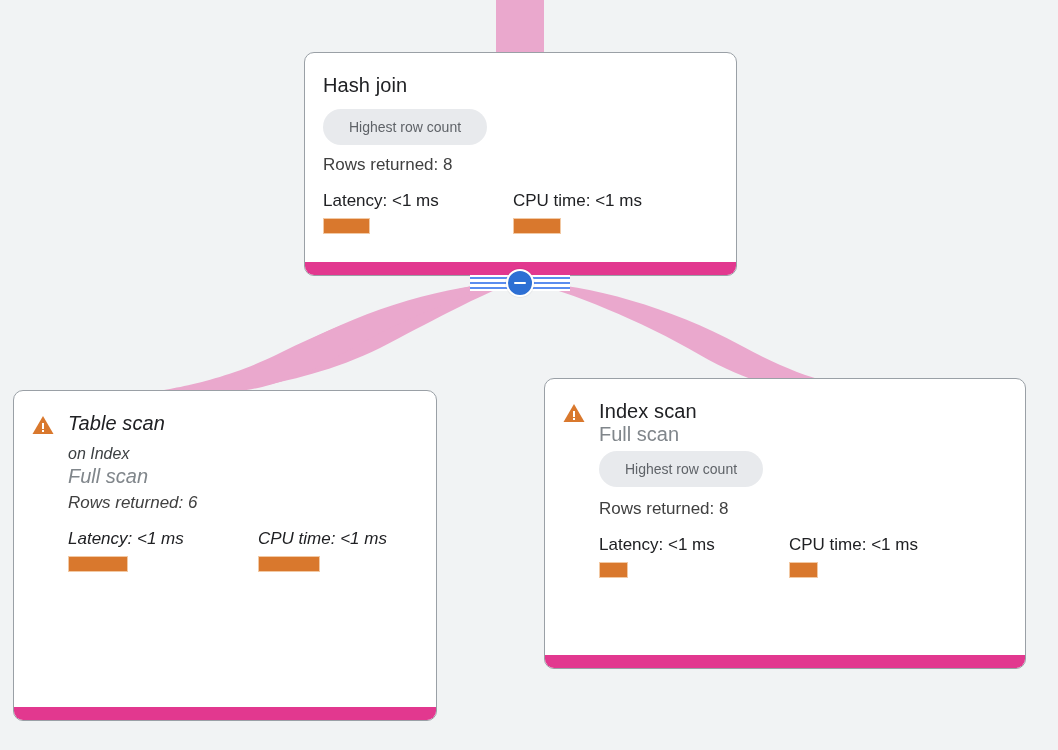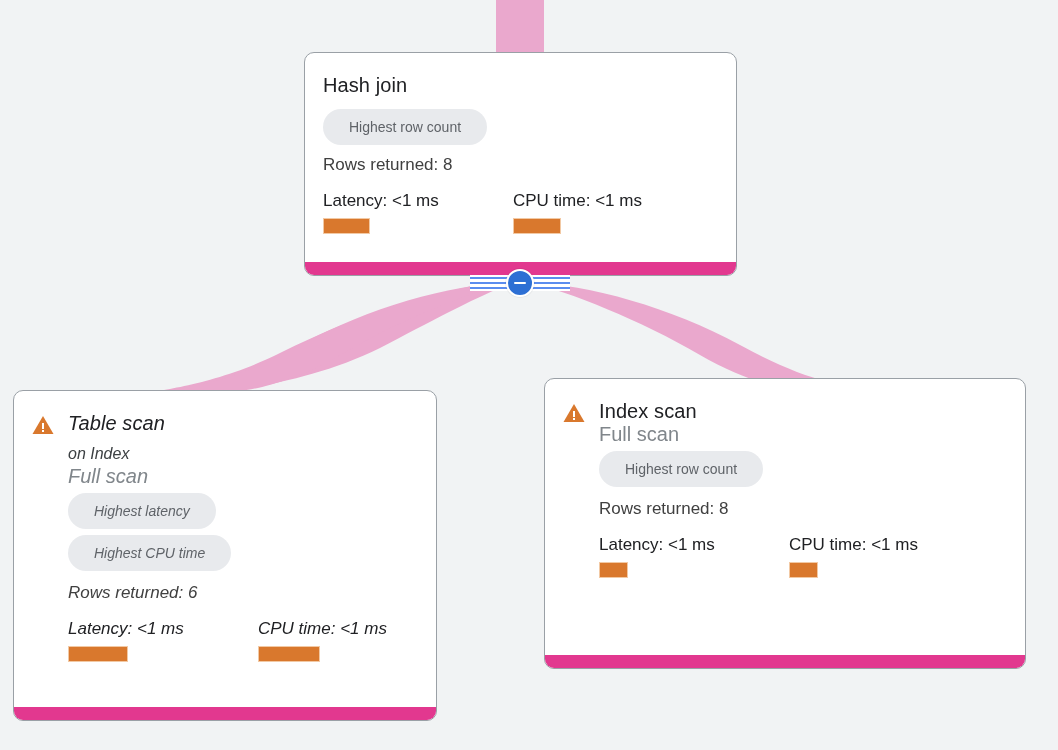--- a/index.html
+++ b/index.html
@@ -164,24 +164,20 @@
             <path d="M11 1 L21.5 19 L0.5 19 Z" fill="#d9782d"></path>
             <rect x="10" y="8" width="2" height="6" fill="#ffffff"></rect>
             <rect x="10" y="15" width="2" height="2" fill="#ffffff"></rect>
           </svg>
         </span>
         <div class="node-title">Table scan</div>
       </div>
       <div style="margin-left:36px;">
         <div class="node-sub">on Index</div>
         <div class="node-sub2">Full scan</div>
-        <div class="chips">
-          <span class="chip">Highest latency</span><br>
-          <span class="chip">Highest CPU time</span>
-        </div>
         <div class="rows">Rows returned: 6</div>
         <div class="metrics">
           <div class="metric" style="width:190px;">
             <span class="metric-label">Latency: &lt;1 ms</span>
             <span class="metric-bar" style="width:60px;"></span>
           </div>
           <div class="metric">
             <span class="metric-label">CPU time: &lt;1 ms</span>
             <span class="metric-bar" style="width:62px;"></span>
           </div>

